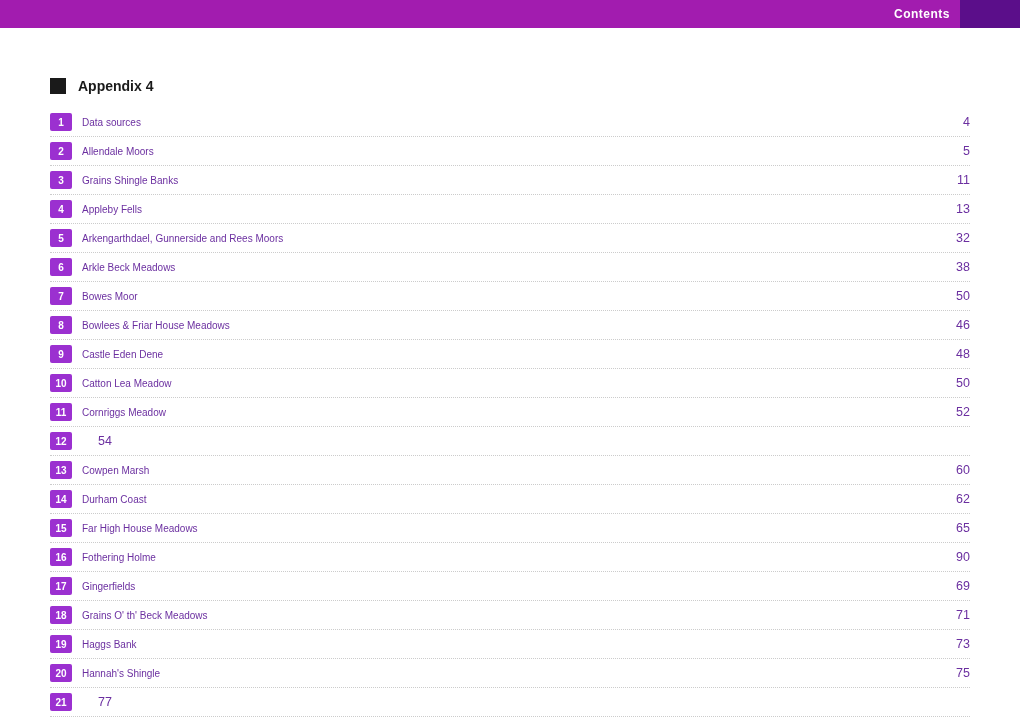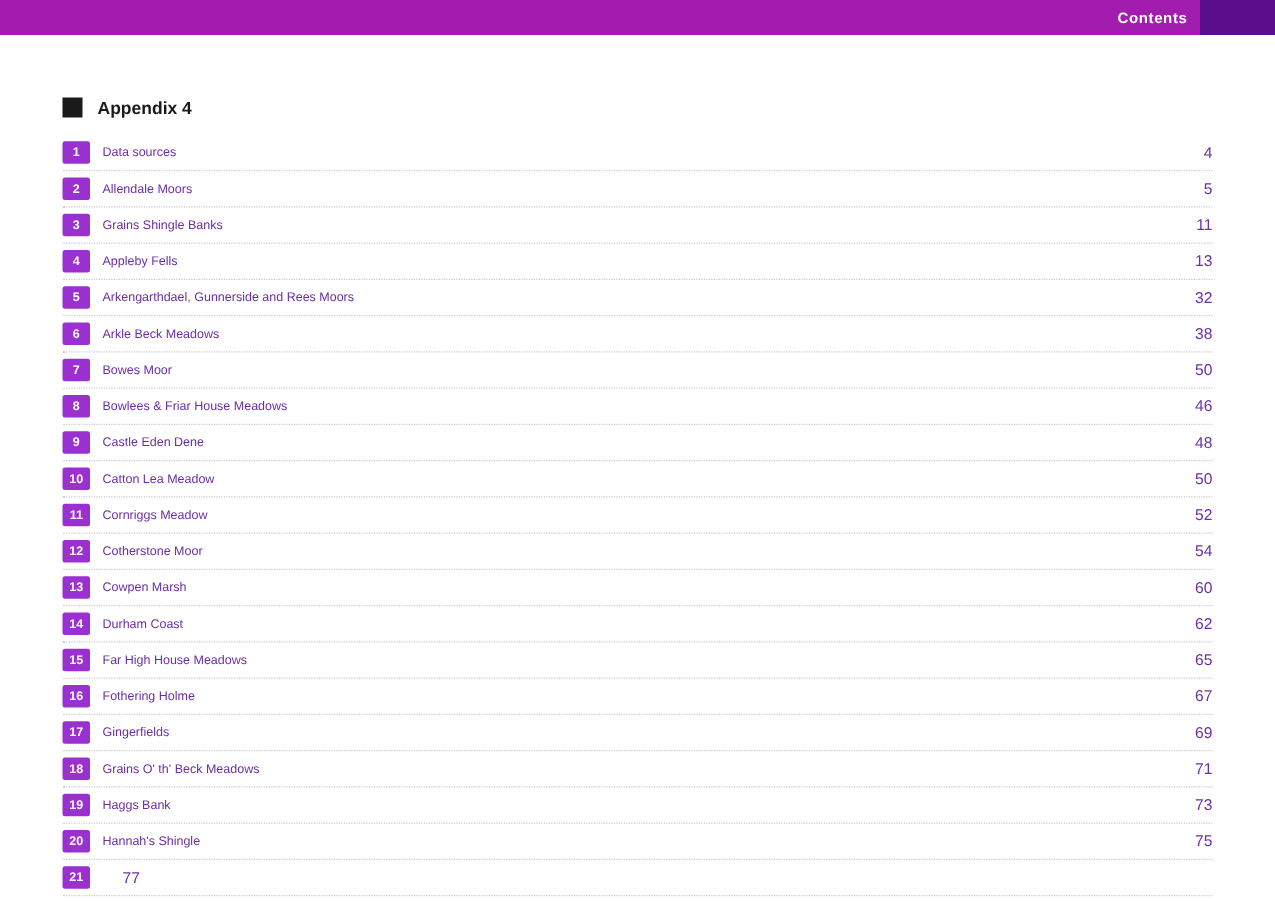--- a/index.html
+++ b/index.html
@@ -135,42 +135,41 @@
         <span class="toc-label">Catton Lea Meadow</span>
         <span class="toc-page">50</span>
       </div>
       <div class="toc-row">
         <div class="toc-number-badge">11</div>
         <span class="toc-label">Cornriggs Meadow</span>
         <span class="toc-page">52</span>
       </div>
       <div class="toc-row">
         <div class="toc-number-badge">12</div>
-        <span class="toc-label">Cotherstone Moor</span>
         <span class="toc-page">54</span>
       </div>
       <div class="toc-row">
         <div class="toc-number-badge">13</div>
         <span class="toc-label">Cowpen Marsh</span>
         <span class="toc-page">60</span>
       </div>
       <div class="toc-row">
         <div class="toc-number-badge">14</div>
         <span class="toc-label">Durham Coast</span>
         <span class="toc-page">62</span>
       </div>
       <div class="toc-row">
         <div class="toc-number-badge">15</div>
         <span class="toc-label">Far High House Meadows</span>
         <span class="toc-page">65</span>
       </div>
       <div class="toc-row">
         <div class="toc-number-badge">16</div>
         <span class="toc-label">Fothering Holme</span>
-        <span class="toc-page">67</span>
+        <span class="toc-page">90</span>
       </div>
       <div class="toc-row">
         <div class="toc-number-badge">17</div>
         <span class="toc-label">Gingerfields</span>
         <span class="toc-page">69</span>
       </div>
       <div class="toc-row">
         <div class="toc-number-badge">18</div>
         <span class="toc-label">Grains O' th' Beck Meadows</span>
         <span class="toc-page">71</span>

